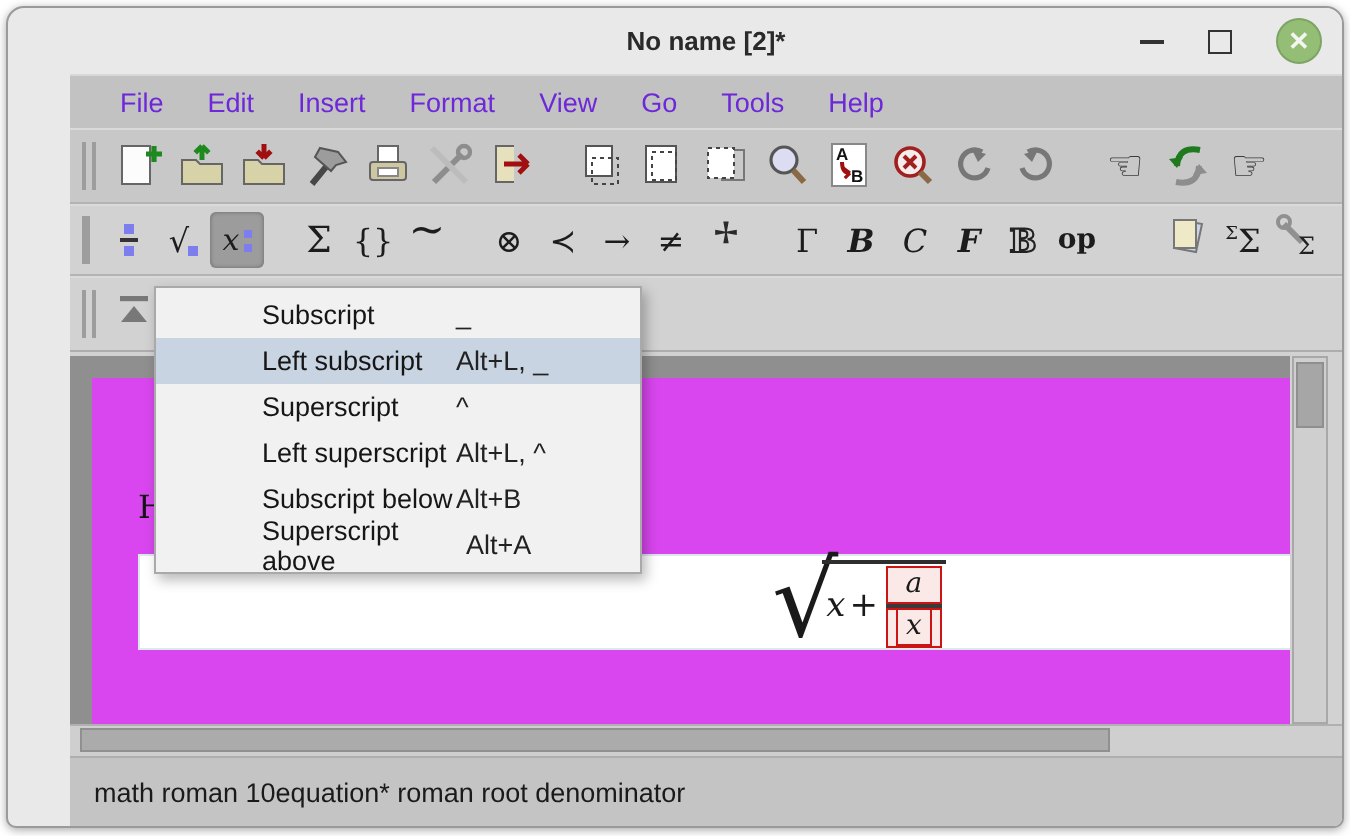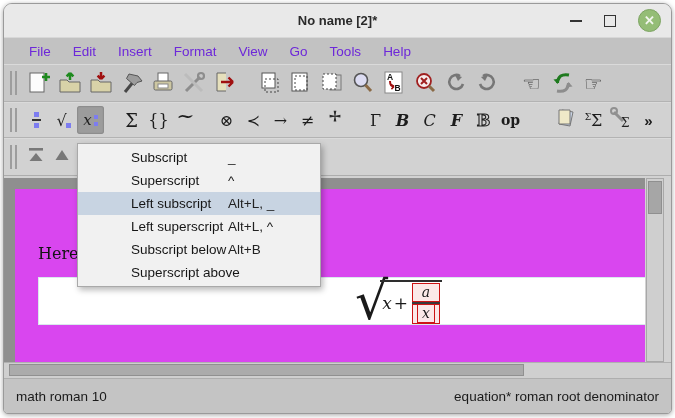--- a/index.html
+++ b/index.html
@@ -1,20 +1,20 @@
 <!DOCTYPE html>
 <html><head>
 <meta charset="utf-8">
 <style>
   html,body{margin:0;padding:0;background:#fff;width:675px;height:418px;overflow:hidden;
     font-family:"Liberation Sans",sans-serif;-webkit-font-smoothing:antialiased;}
   *{box-sizing:border-box;}
   .window{position:absolute;left:3px;top:3px;width:669px;height:411px;background:#e9e9e9;
     border:1px solid #9a9a9a;border-radius:9px 9px 5px 5px;overflow:hidden;
-    box-shadow:0 1px 5px rgba(0,0,0,.35);display:flex;flex-direction:column;}
+    box-shadow:0 1px 5px rgba(0,0,0,.35);display:flex;flex-direction:column;padding-left:31px;}
   
   .titlebar{height:33px;flex:0 0 33px;background:#e9e9e9;position:relative;
     display:flex;align-items:center;justify-content:center;}
   .title{font-size:13px;font-weight:bold;color:#2a2a2a;}
   .winctrls{position:absolute;right:10px;top:0;height:33px;display:flex;align-items:center;gap:22px;}
   .minbtn{width:12px;height:2px;background:#333;}
   .maxbtn{width:12px;height:12px;border:1.6px solid #333;background:transparent;}
   .closebtn{width:23px;height:23px;border-radius:50%;background:#94bd76;border:1px solid #7da463;
     color:#f2f6ee;font-size:13px;font-weight:bold;display:flex;align-items:center;justify-content:center;line-height:1;}
   
@@ -64,21 +64,21 @@
   .fnum,.fden{border:1.5px solid #cc1414;background:#fbe9e8;padding:0 4px;text-align:center;
     font-style:italic;font-size:14px;line-height:17px;}
   .fbar{height:2px;background:#3a3a3a;}
   
   .vscroll{position:absolute;right:7px;top:2px;bottom:0;width:18px;background:#cfcfcf;border:1px solid #a8a8a8;}
   .vthumb{position:absolute;left:1px;right:1px;top:2px;height:33px;background:#a6a6a6;border:1px solid #8f8f8f;}
   .hscroll{height:16px;flex:0 0 16px;background:#cfcfcf;border-top:1px solid #b0b0b0;position:relative;}
   .hthumb{position:absolute;left:5px;top:1px;height:12px;width:515px;background:#ababab;border:1px solid #909090;}
   
   .statusbar{height:35px;flex:0 0 35px;background:#c4c4c4;border-top:1px solid #aeaeae;
-    display:flex;align-items:center;justify-content:space-between;padding:0 12px;}
+    display:flex;align-items:center;padding:0 12px;}
   .status-text{font-size:13.5px;color:#1a1a1a;}
   
   .dropdown{position:absolute;left:73px;top:139px;width:244px;background:#f1f1f1;
     border:1px solid #a9a9a9;box-shadow:2px 3px 6px rgba(0,0,0,.28);padding:2px 0;z-index:50;}
   .drow{height:23px;display:flex;align-items:center;padding:0 14px 0 18px;font-size:13.5px;color:#161616;}
   .drow.sel{background:#c8d4e2;}
   .dlabel{flex:1 1 auto;margin-left:35px;}
   .dshort{width:78px;text-align:left;color:#222;}
 </style>
 </head>
@@ -399,34 +399,35 @@
   <div class="statusbar">
     <div class="status-text">math roman 10</div>
     <div class="status-text">equation* roman root denominator</div>
   </div>
 
   <div class="dropdown">
     <div class="drow">
       <span class="dlabel">Subscript</span>
       <span class="dshort">_</span>
     </div>
+    <div class="drow sel">
+      <span class="dlabel">Left subscript</span>
+      <span class="dshort">Alt+L, _</span>
+    </div>
     <div class="drow">
       <span class="dlabel">Superscript</span>
       <span class="dshort">^</span>
     </div>
-    <div class="drow sel">
-      <span class="dlabel">Left subscript</span>
-      <span class="dshort">Alt+L, _</span>
-    </div>
     <div class="drow">
       <span class="dlabel">Left superscript</span>
       <span class="dshort">Alt+L, ^</span>
     </div>
     <div class="drow">
       <span class="dlabel">Subscript below</span>
       <span class="dshort">Alt+B</span>
     </div>
     <div class="drow">
       <span class="dlabel">Superscript above</span>
+      <span class="dshort">Alt+A</span>
     </div>
   </div>
 
 </div>
 
 </body></html>

